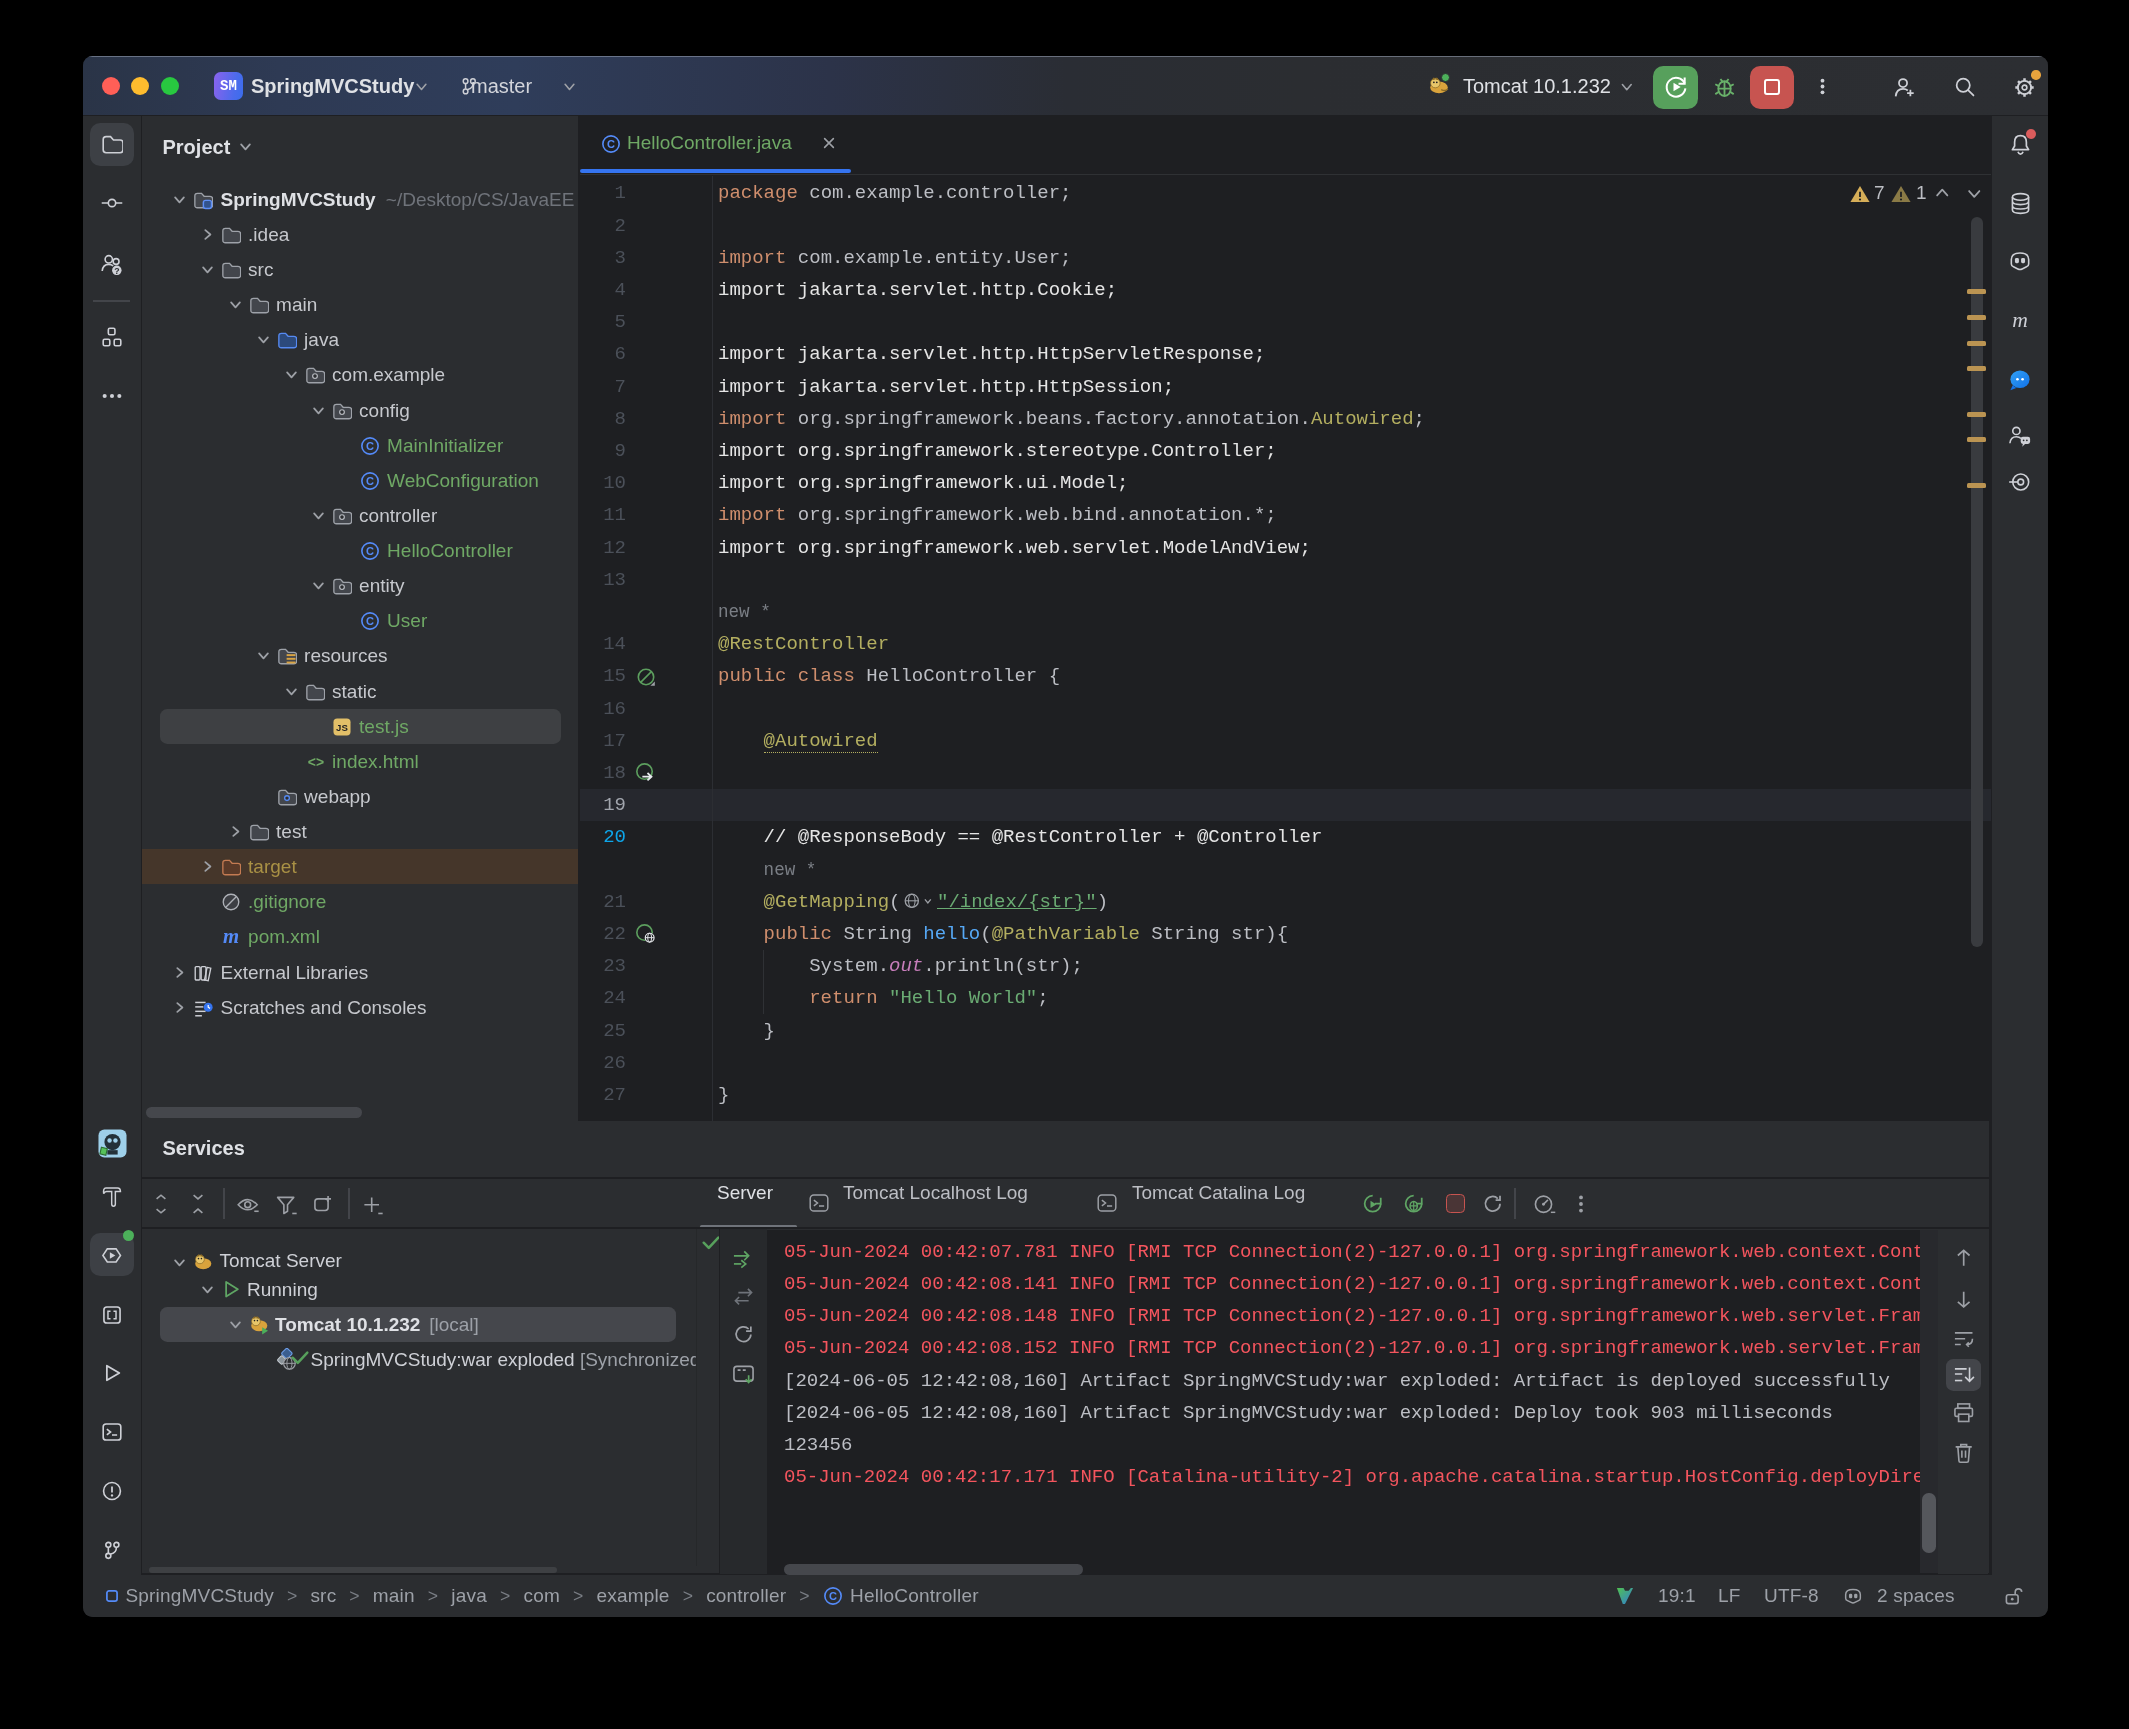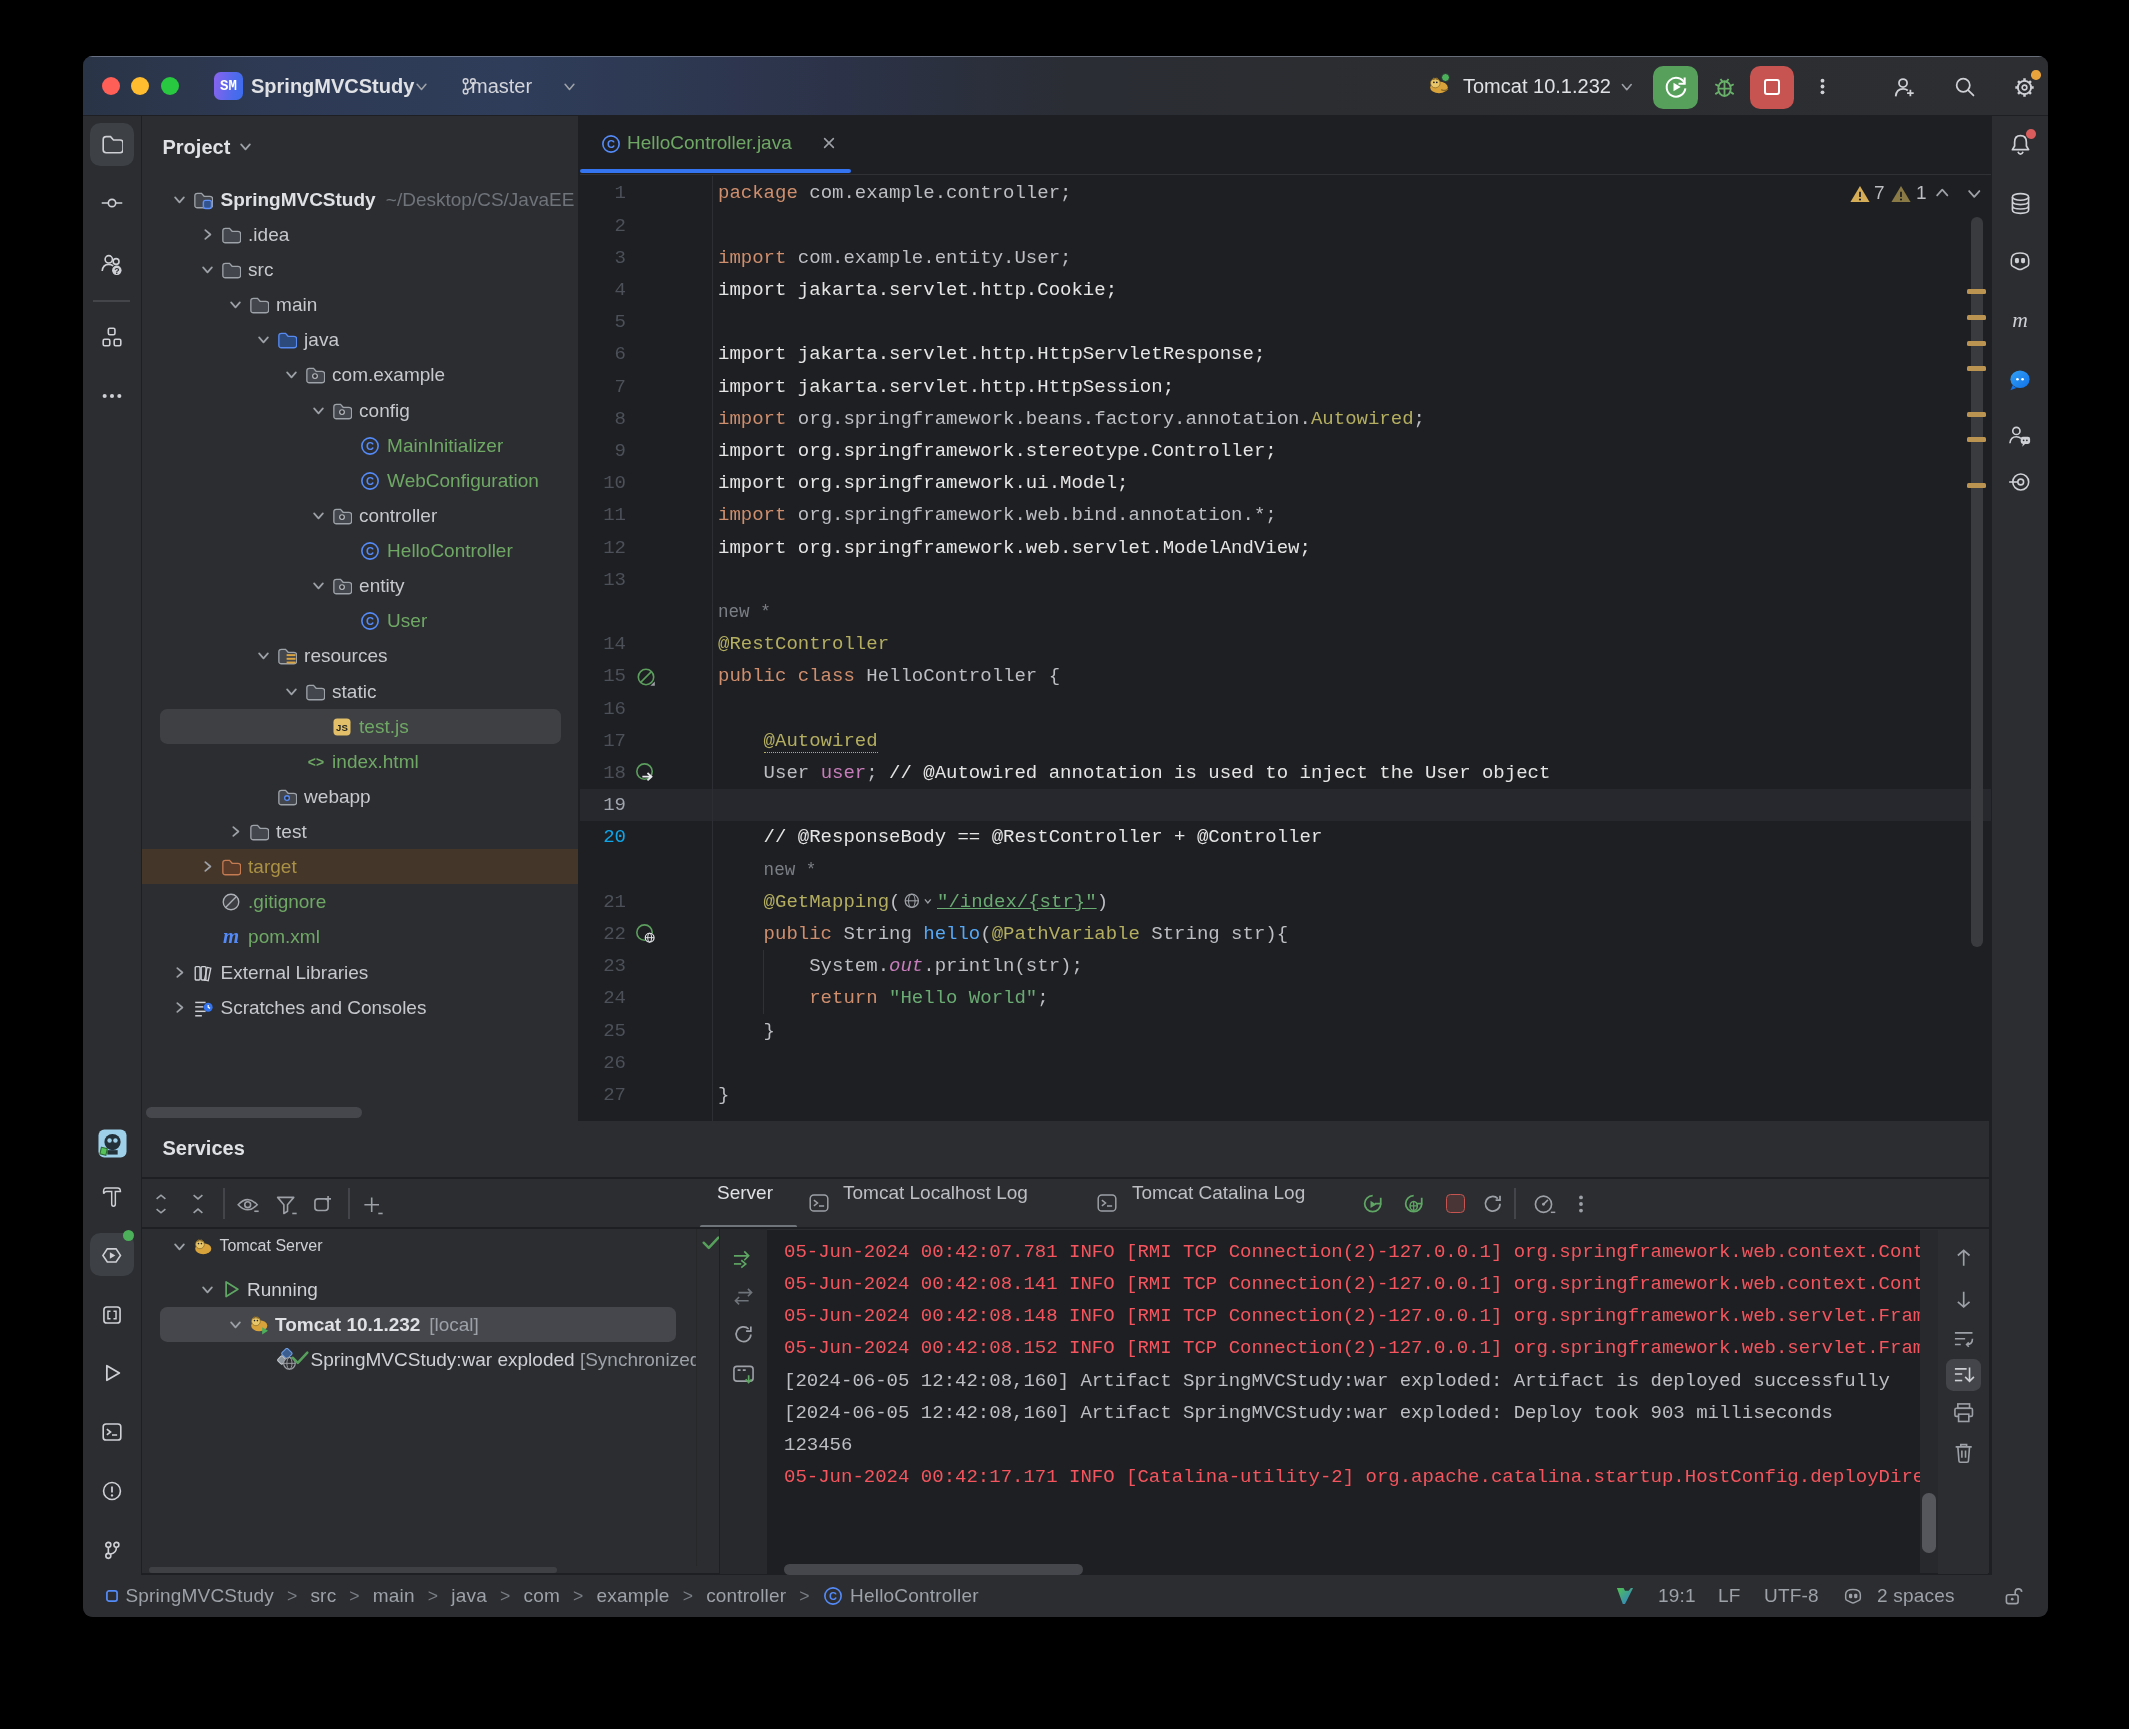--- a/index.html
+++ b/index.html
@@ -579,21 +579,20 @@
 <div class="codeline" style="top:416px"><span class="gy">import org.springframework.web.servlet.ModelAndView;</span></div>
 <div class="lnum" style="left:0px;top:448px;color:#4b5059">13</div>
 <div class="lnum" style="left:0px;top:512px;color:#4b5059">14</div>
 <div class="codeline" style="top:512px"><span class="yl">@RestController</span></div>
 <div class="lnum" style="left:0px;top:544px;color:#4b5059">15</div>
 <div class="codeline" style="top:544px"><span class="kw">public class</span> HelloController {</div>
 <div class="lnum" style="left:0px;top:577px;color:#4b5059">16</div>
 <div class="lnum" style="left:0px;top:609px;color:#4b5059">17</div>
 <div class="codeline" style="top:609px">    <span class="yl" style="border-bottom:1.5px dotted #b3ae60">@Autowired</span></div>
 <div class="lnum" style="left:0px;top:641px;color:#4b5059">18</div>
-<div class="codeline" style="top:641px">    User <span class="pu" style="font-style:normal">user</span>; <span class="gy">// @Autowired annotation is used to inject the User object</span></div>
 <div class="lnum" style="left:0px;top:673px;color:#a1a5ad">19</div>
 <div class="lnum" style="left:0px;top:705px;color:#0ea5e9">20</div>
 <div class="codeline" style="top:705px">    <span class="gy">// @ResponseBody == @RestController + @Controller</span></div>
 <div class="lnum" style="left:0px;top:770px;color:#4b5059">21</div>
 <div class="codeline" style="top:770px">    <span class="yl">@GetMapping</span>(<svg width="17.6" height="17.6" viewBox="0 0 24 24" style="margin:0 1.5px 0 2.9px;display:inline;vertical-align:-2.9px">
           <circle cx="12" cy="12" r="9" stroke="#9da0a6" stroke-width="1.8" fill="none"></circle>
           <ellipse cx="12" cy="12" rx="4.5" ry="9" stroke="#9da0a6" stroke-width="1.5" fill="none"></ellipse>
           <path d="M3.5 12 h17" stroke="#9da0a6" stroke-width="1.5"></path>
         </svg><svg width="11.7" height="11.7" viewBox="0 0 16 16" style="margin:0 2.9px 0 0;display:inline;vertical-align:0px">
           <polyline points="4,6 8,11 12,6" stroke="#9da0a6" stroke-width="1.8" fill="none"></polyline>
@@ -819,21 +818,21 @@
         </svg>
       </div>
       <div class="abs" style="left:1428px;top:72px">
         <svg width="22" height="22" viewBox="0 0 30 30" fill="none">
           <circle cx="15" cy="6" r="2.6" fill="#9da0a6"></circle>
           <circle cx="15" cy="15" r="2.6" fill="#9da0a6"></circle>
           <circle cx="15" cy="24" r="2.6" fill="#9da0a6"></circle>
         </svg>
       </div>
       <div class="abs" style="left:0;top:106px;width:1847px;height:1.5px;background:#1e1f22"></div>
-      <div class="abs" style="left:23.4px;top:116px;width:530px;height:35px;display:flex;align-items:flex-start;font-size:16px;color:#ced0d6">
+      <div class="abs" style="left:23.4px;top:116px;width:530px;height:35px;display:flex;align-items:flex-end;font-size:19px;color:#ced0d6">
         <div class="chev">
           <svg width="19" height="19" viewBox="0 0 26 26" fill="none">
             <polyline points="7,10 13,17 19,10" stroke="#9da0a6" stroke-width="2.4" stroke-linecap="round" stroke-linejoin="round"></polyline>
           </svg>
         </div>
         <div style="width:26px">
           <svg width="20.5" height="20.5" viewBox="0 0 28 28" fill="none">
             <ellipse cx="14" cy="16" rx="11" ry="7.5" fill="#d9a33c"></ellipse>
             <circle cx="9.5" cy="10" r="6" fill="#e8c66a" stroke="#8a6a25" stroke-width="1"></circle>
             <path d="M5 6.5 l2.5-3.5 2 2.8 z" fill="#8a6a25"></path>

